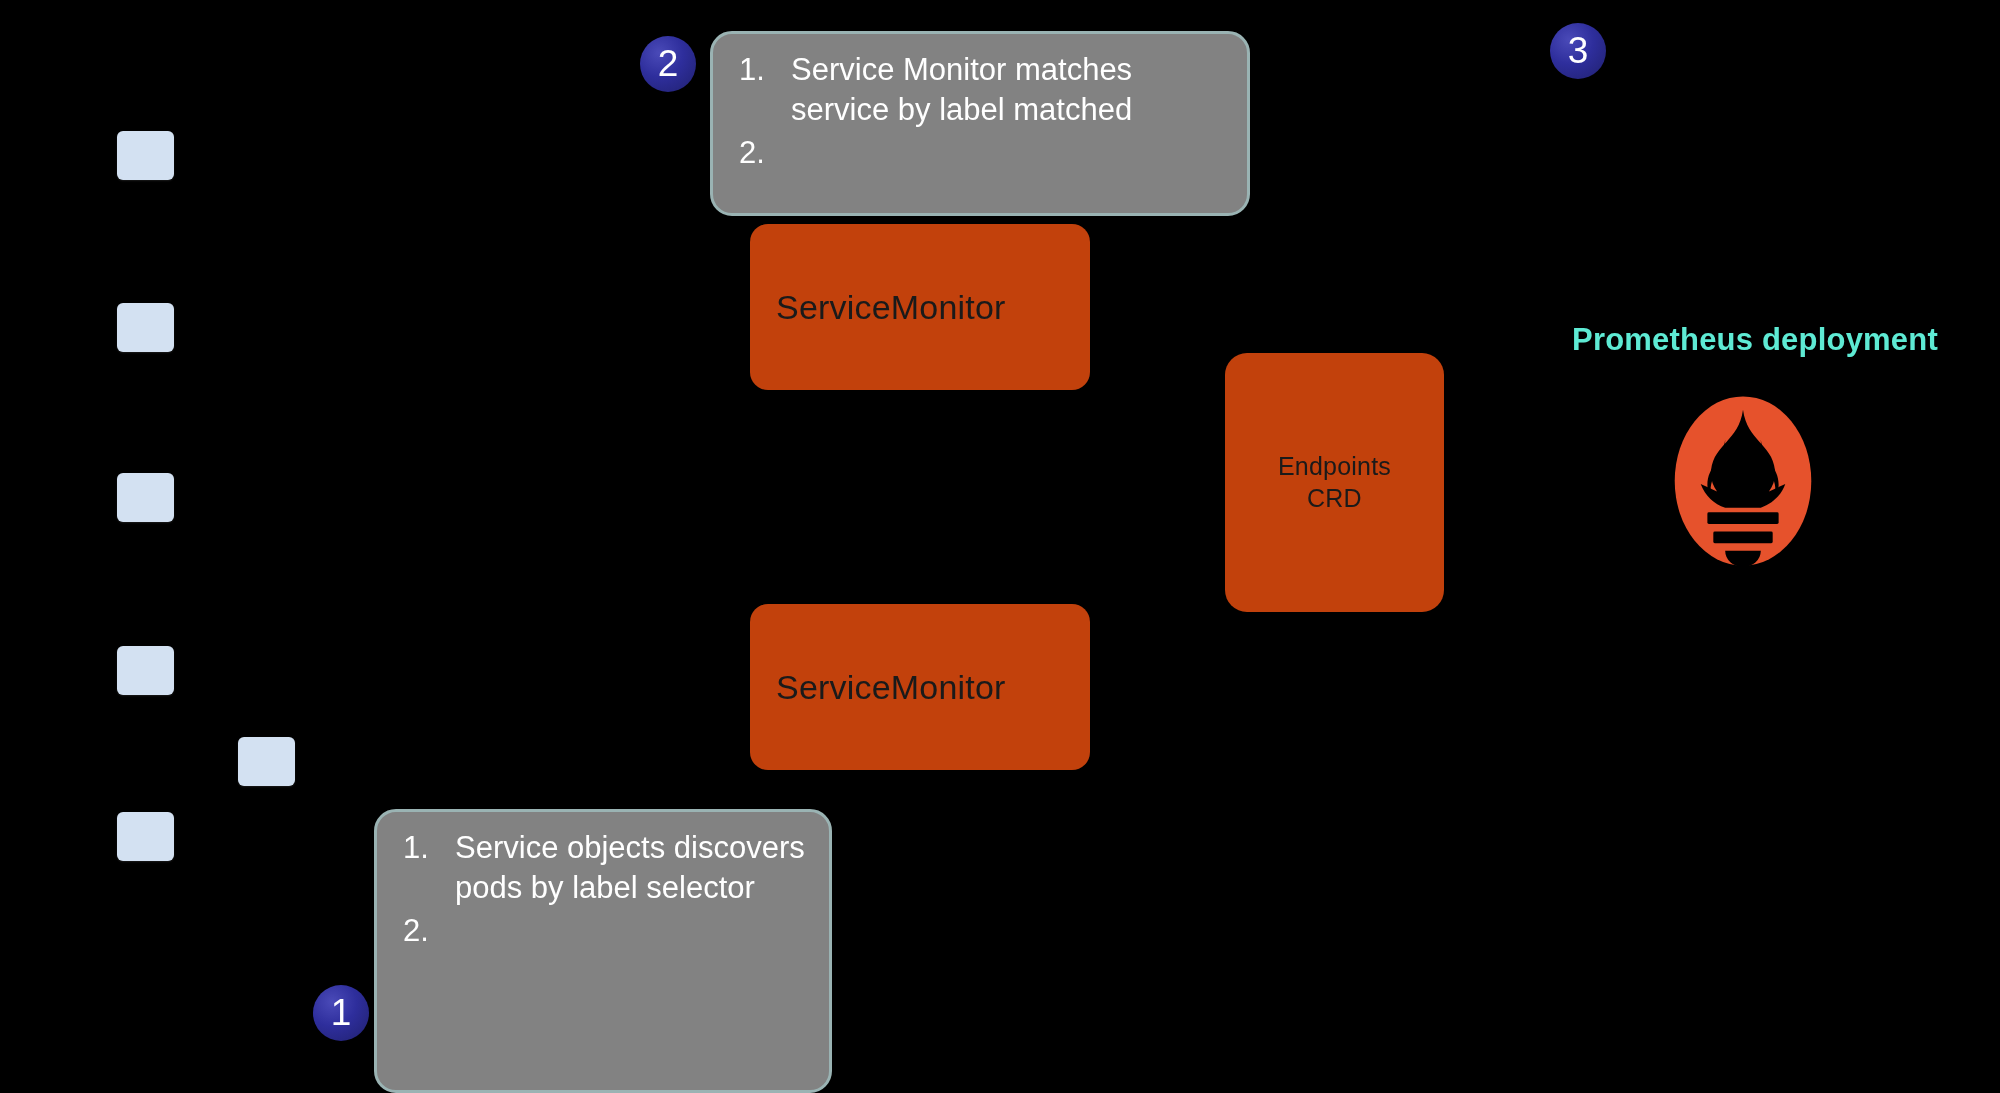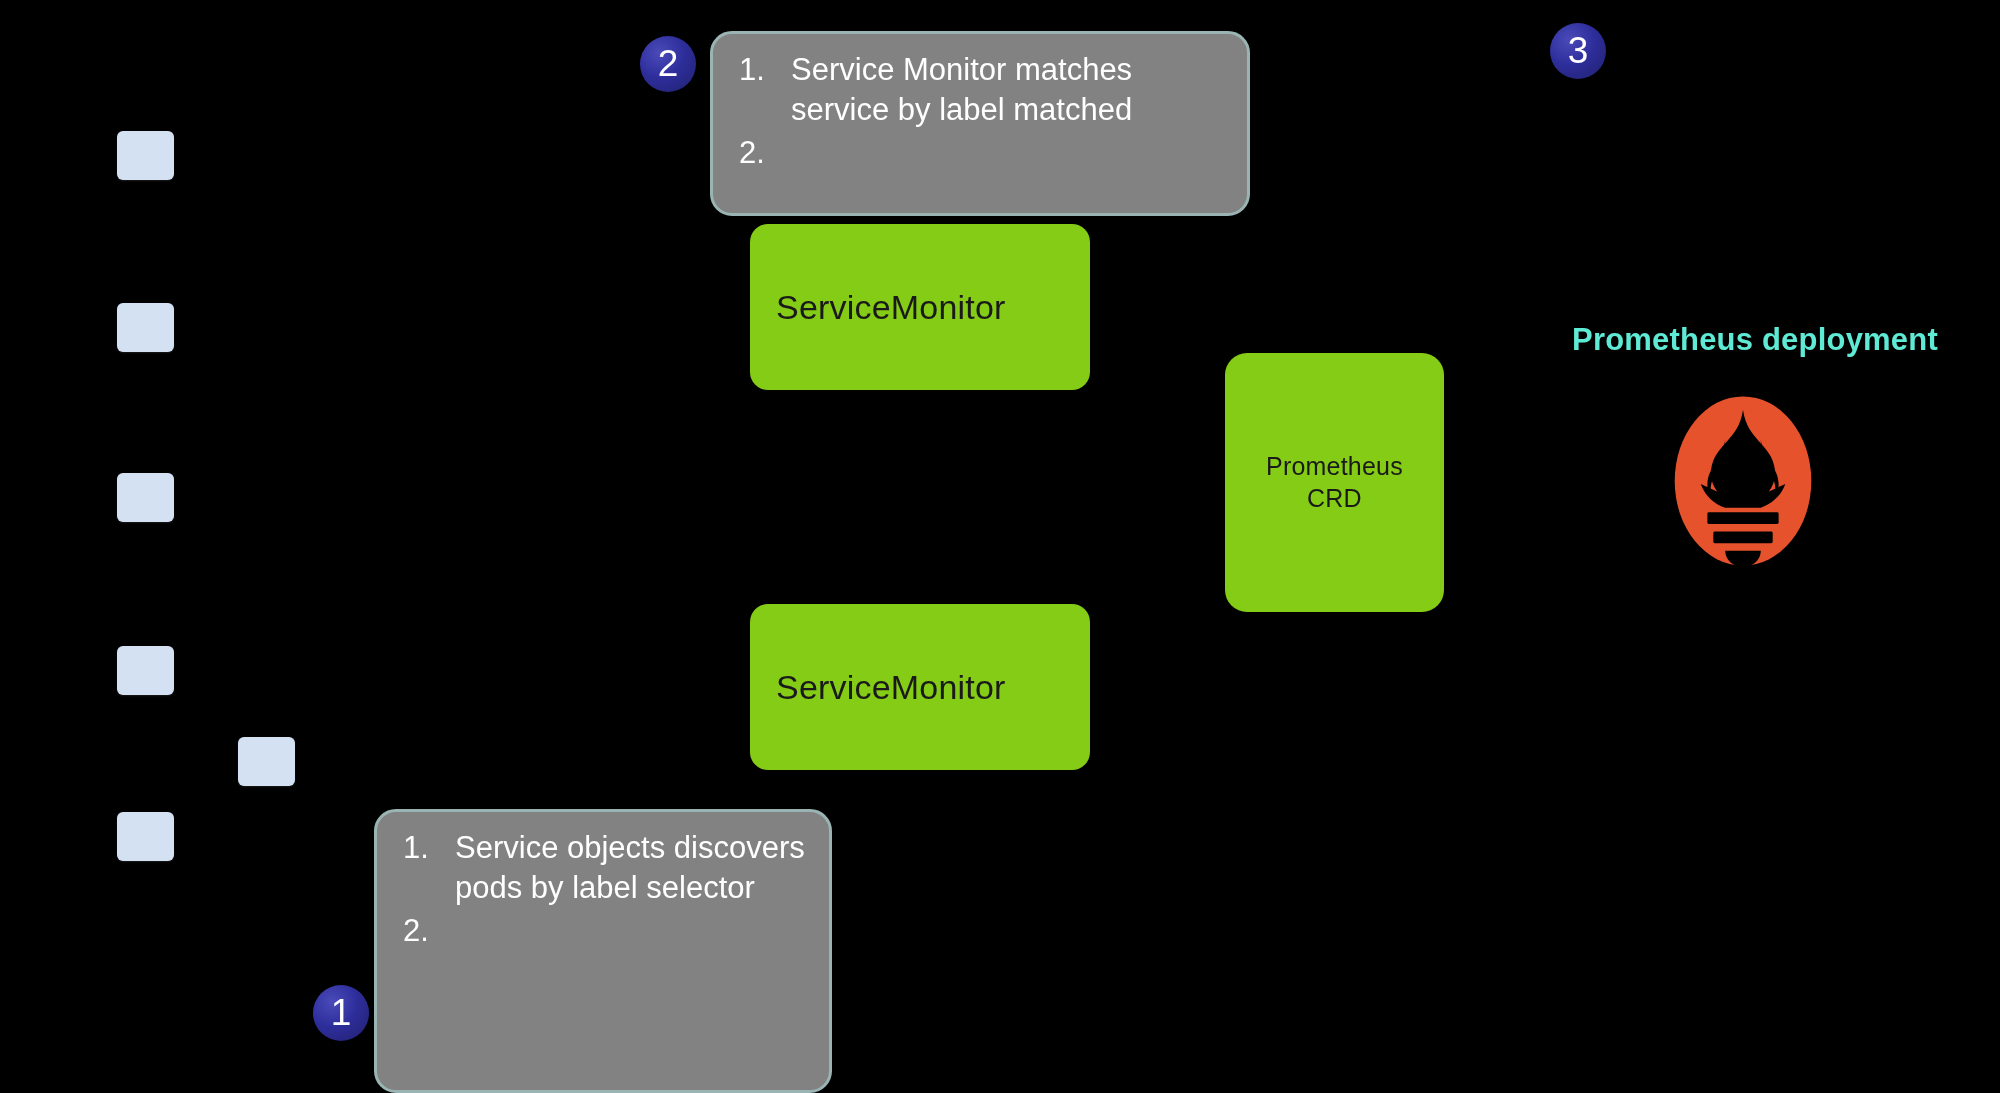--- a/index.html
+++ b/index.html
@@ -21,21 +21,21 @@
 
   
   .pod {
     background: #d3e1f2;
     border-radius: 6px;
     box-shadow: 0 1px 2px rgba(255,255,255,0.10);
   }
 
   
   .resource-box {
-    background: #84cc16;
+    background: #c2410c;
     border-radius: 18px;
     display: flex;
     align-items: center;
     justify-content: flex-start;
     box-shadow: 0 2px 4px rgba(0,0,0,0.55);
   }
   .resource-box.centered { justify-content: center; text-align: center; }
   .resource-label {
     color: #1a1a1a;
     font-size: 34px;
@@ -139,21 +139,21 @@
   <div class="abs resource-box layer-mid" style="left:750px; top:224px; width:340px; height:166px;">
     <span class="resource-label">ServiceMonitor</span>
   </div>
 
   <div class="abs resource-box layer-mid" style="left:750px; top:604px; width:340px; height:166px;">
     <span class="resource-label">ServiceMonitor</span>
   </div>
 
   <div class="abs resource-box centered layer-mid" style="left:1225px; top:353px; width:219px; height:259px; border-radius:22px;">
     <div style="display:flex; flex-direction:column; align-items:center;">
-      <span class="resource-label small">Prometheus</span>
+      <span class="resource-label small">Endpoints</span>
       <span class="resource-label small">CRD</span>
     </div>
   </div>
 
   <div class="abs prom-logo layer-mid" style="left:1648px; top:386px; width:190px; height:190px;">
     <svg viewBox="0 0 256 256" width="190" height="190" aria-hidden="true">
       <ellipse cx="128" cy="128" rx="92" ry="114" fill="#e6522c"></ellipse>
       <g fill="#000000">
         <path d="M128 32
                  c -3 22 -13 33 -22 43

